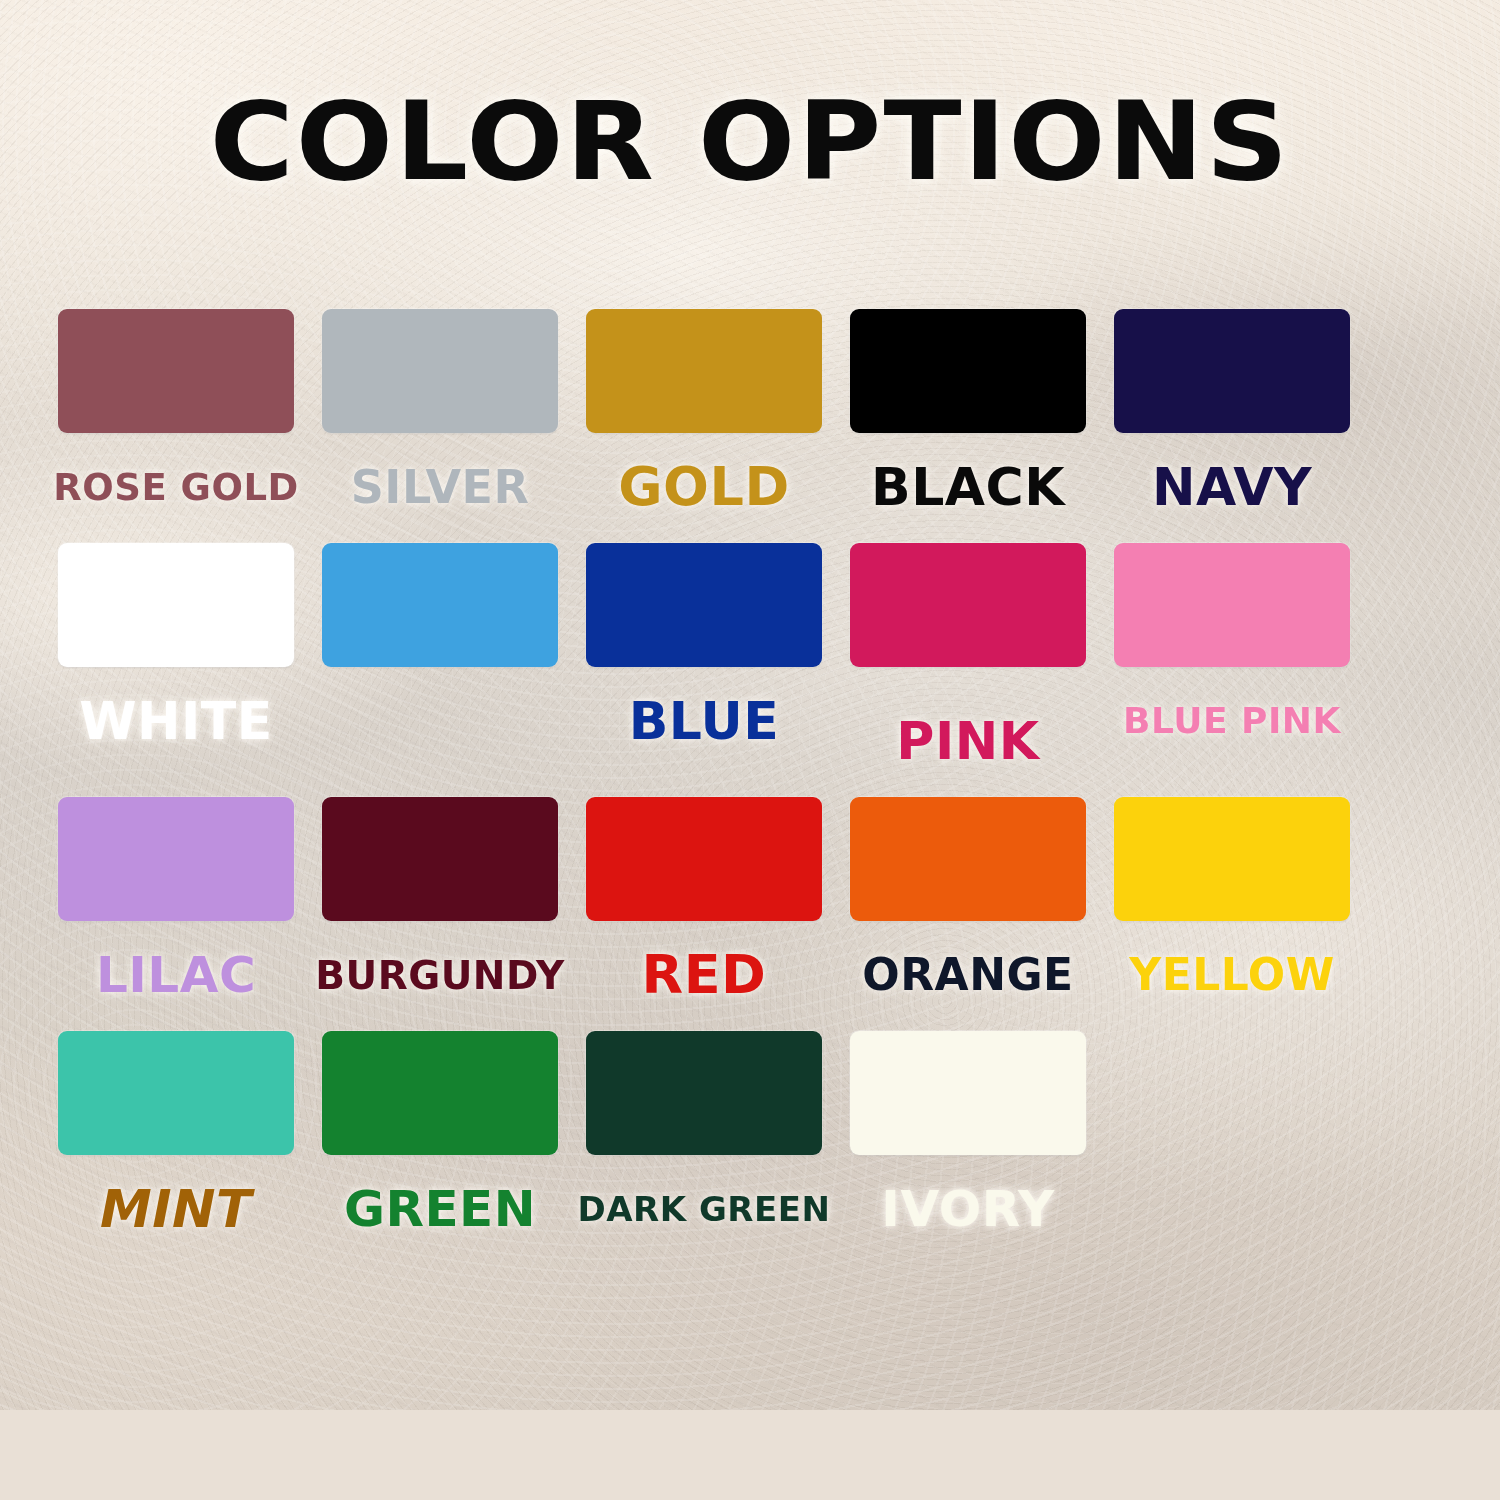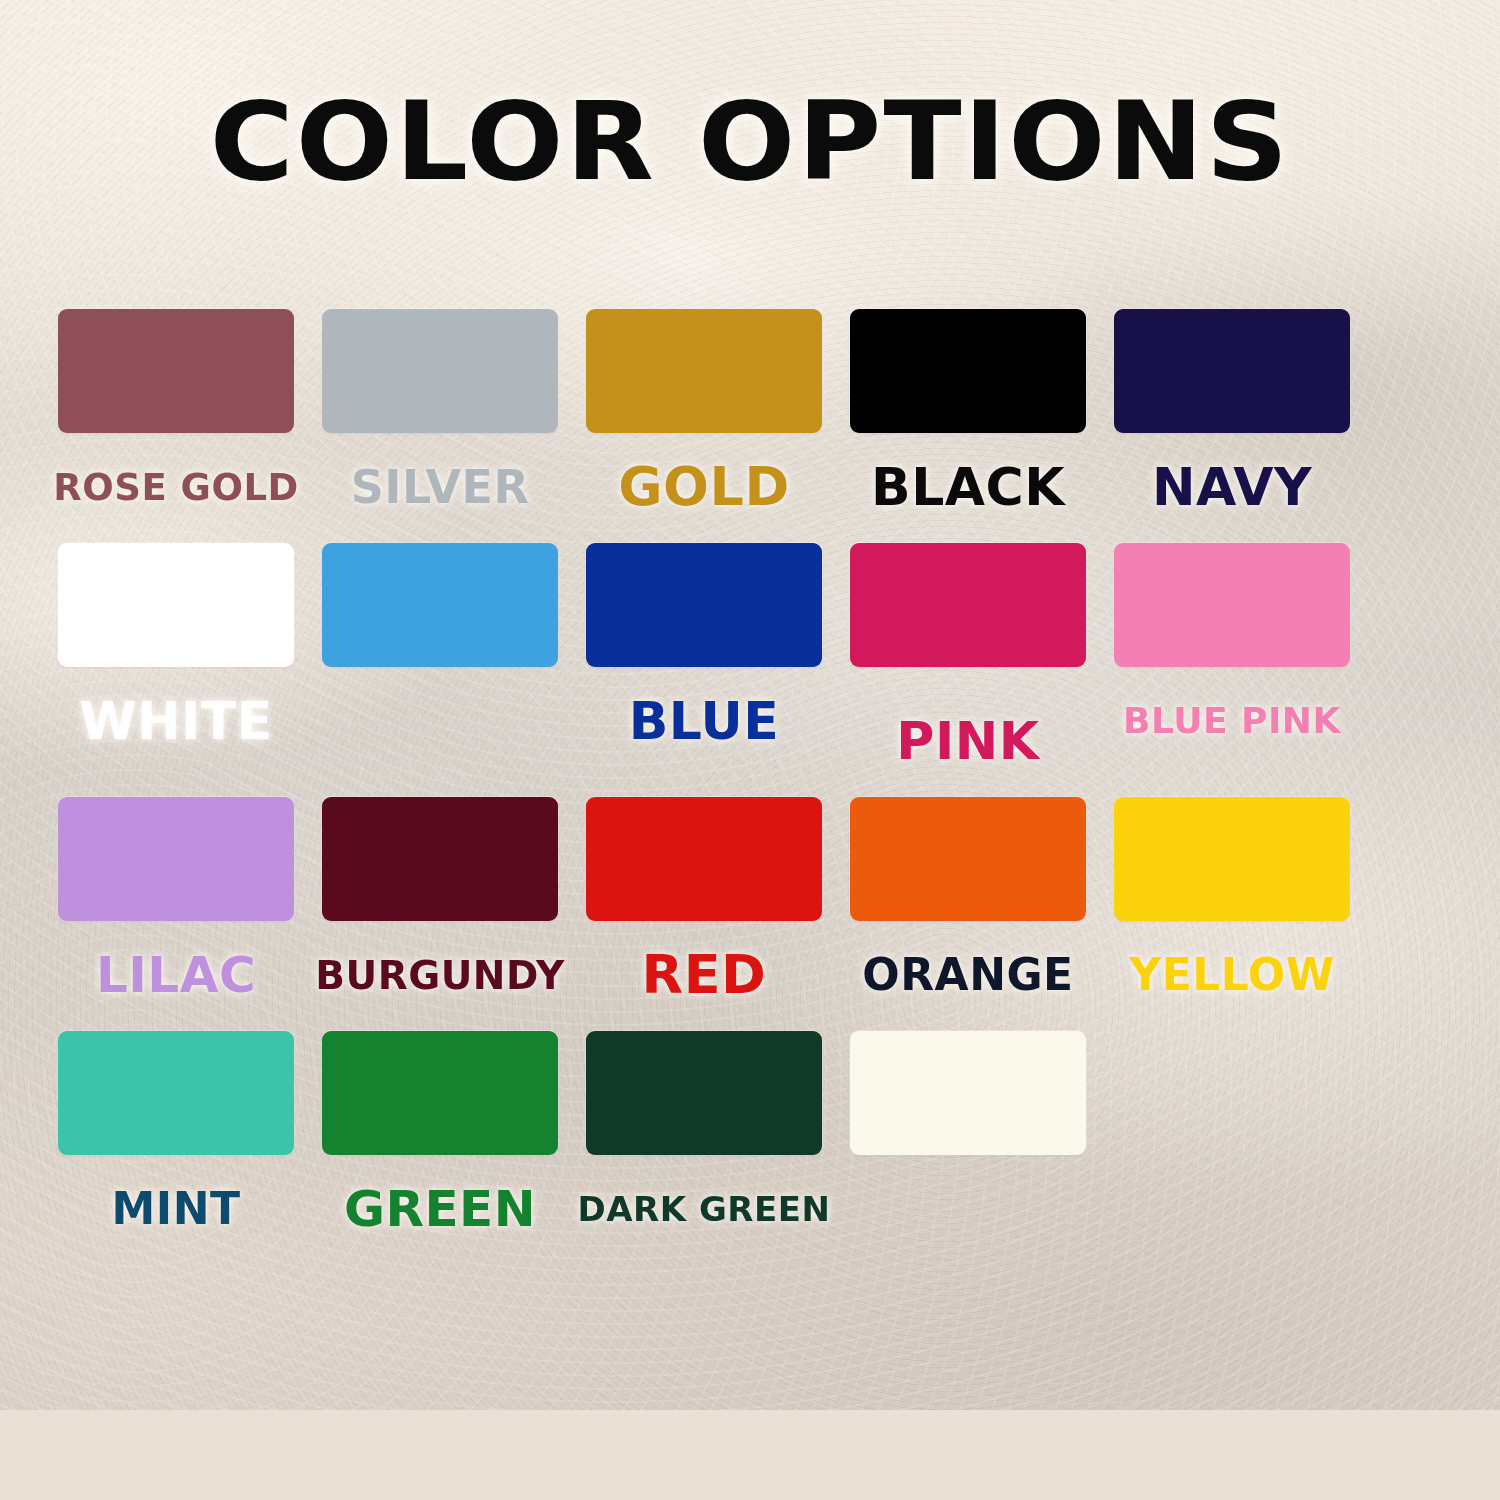--- a/index.html
+++ b/index.html
@@ -191,28 +191,29 @@
       <div class="cell">
         <div class="swatch" style="background-color: rgb(236, 91, 12);"></div>
         <div class="label" style="color: #0f172a; font-size: 44px;">ORANGE</div>
       </div>
       <div class="cell">
         <div class="swatch" style="background-color: rgb(252, 210, 12);"></div>
         <div class="label" style="color: rgb(252, 210, 12); font-size: 44px;">YELLOW</div>
       </div>
       <div class="cell">
         <div class="swatch" style="background-color: rgb(60, 196, 170);"></div>
-        <div class="label" style="color: #0c4a6e; font-size: 44px;">MINT</div>
+        <div class="label" style="color: #a16207; font-size: 52px; font-style: italic;">MINT</div>
       </div>
       <div class="cell">
         <div class="swatch" style="background-color: rgb(20, 130, 47);"></div>
         <div class="label" style="color: rgb(20, 130, 47); font-size: 50px;">GREEN</div>
       </div>
       <div class="cell">
         <div class="swatch" style="background-color: rgb(16, 57, 42);"></div>
         <div class="label" style="color: rgb(16, 57, 42); font-size: 34px;">DARK GREEN</div>
       </div>
       <div class="cell">
         <div class="swatch" style="background-color: rgb(250, 249, 236);"></div>
+        <div class="label" style="color: rgb(250, 249, 236); font-size: 50px;">IVORY</div>
       </div>
     </div>
 
 </div>
 
 </body></html>

